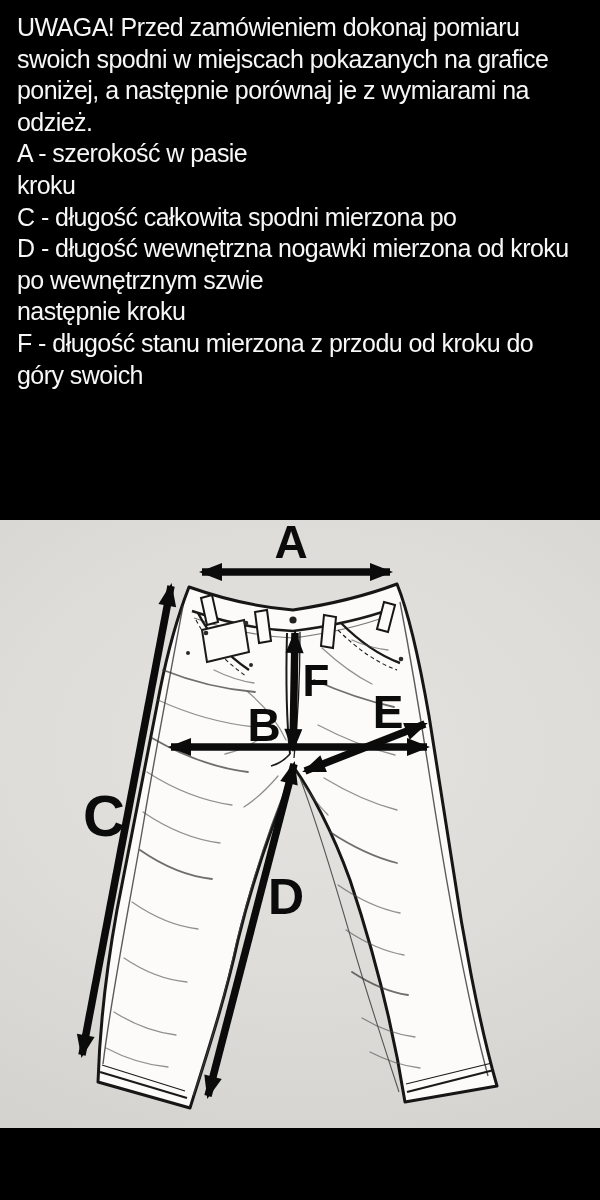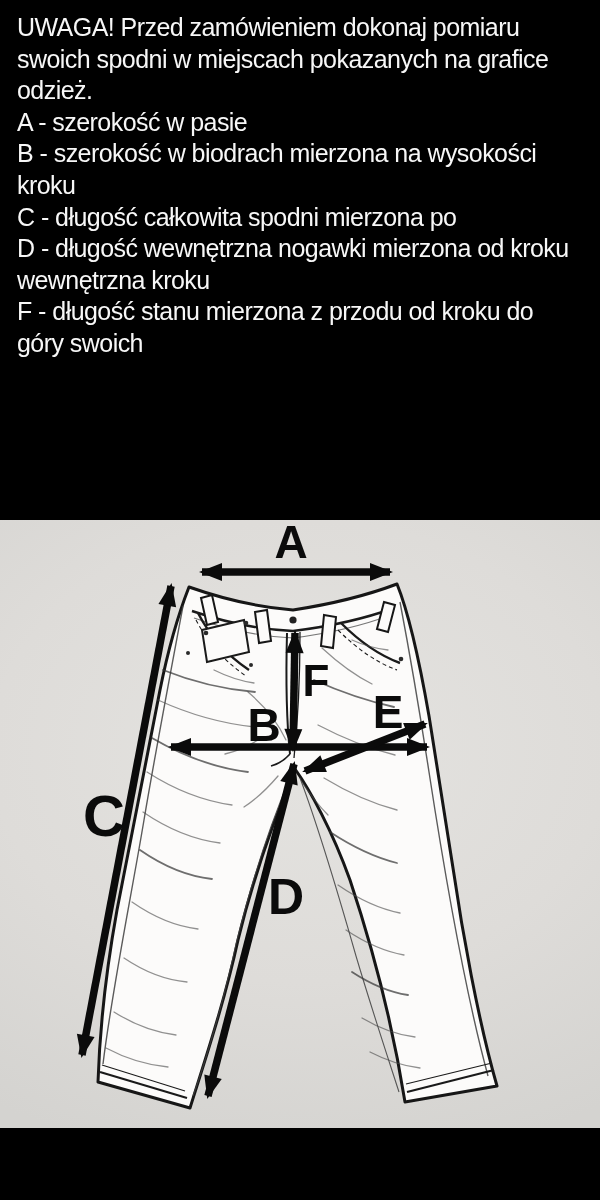--- a/index.html
+++ b/index.html
@@ -55,27 +55,28 @@
   }
 </style>
 </head>
 <body>
 
 <div class="page">
 
   <div class="notice">
     <div class="line">UWAGA! Przed zamówieniem dokonaj pomiaru</div>
     <div class="line">swoich spodni w miejscach pokazanych na grafice</div>
+    <div class="line">poniżej, a następnie porównaj je z wymiarami na</div>
     <div class="line">odzież.</div>
     <div class="line">A - szerokość w pasie</div>
-    <div class="line">B - szerokość w biodrach mierzona na wysokości</div>
     <div class="line">kroku</div>
     <div class="line">C - długość całkowita spodni mierzona po</div>
     <div class="line">D - długość wewnętrzna nogawki mierzona od kroku</div>
-    <div class="line">wewnętrzna kroku</div>
+    <div class="line">po wewnętrznym szwie</div>
+    <div class="line">następnie kroku</div>
     <div class="line">F - długość stanu mierzona z przodu od kroku do</div>
     <div class="line">góry swoich</div>
   </div>
 
   <div class="diagram">
     <svg width="600" height="608" viewBox="0 0 600 608">
       <defs>
         <marker id="ah" viewBox="0 0 26 22" refX="21" refY="11" markerWidth="26" markerHeight="22" markerUnits="userSpaceOnUse" orient="auto-start-reverse">
           <path d="M1,2 L24,11 L1,20 Z" fill="#0b0b0b"></path>
         </marker>

